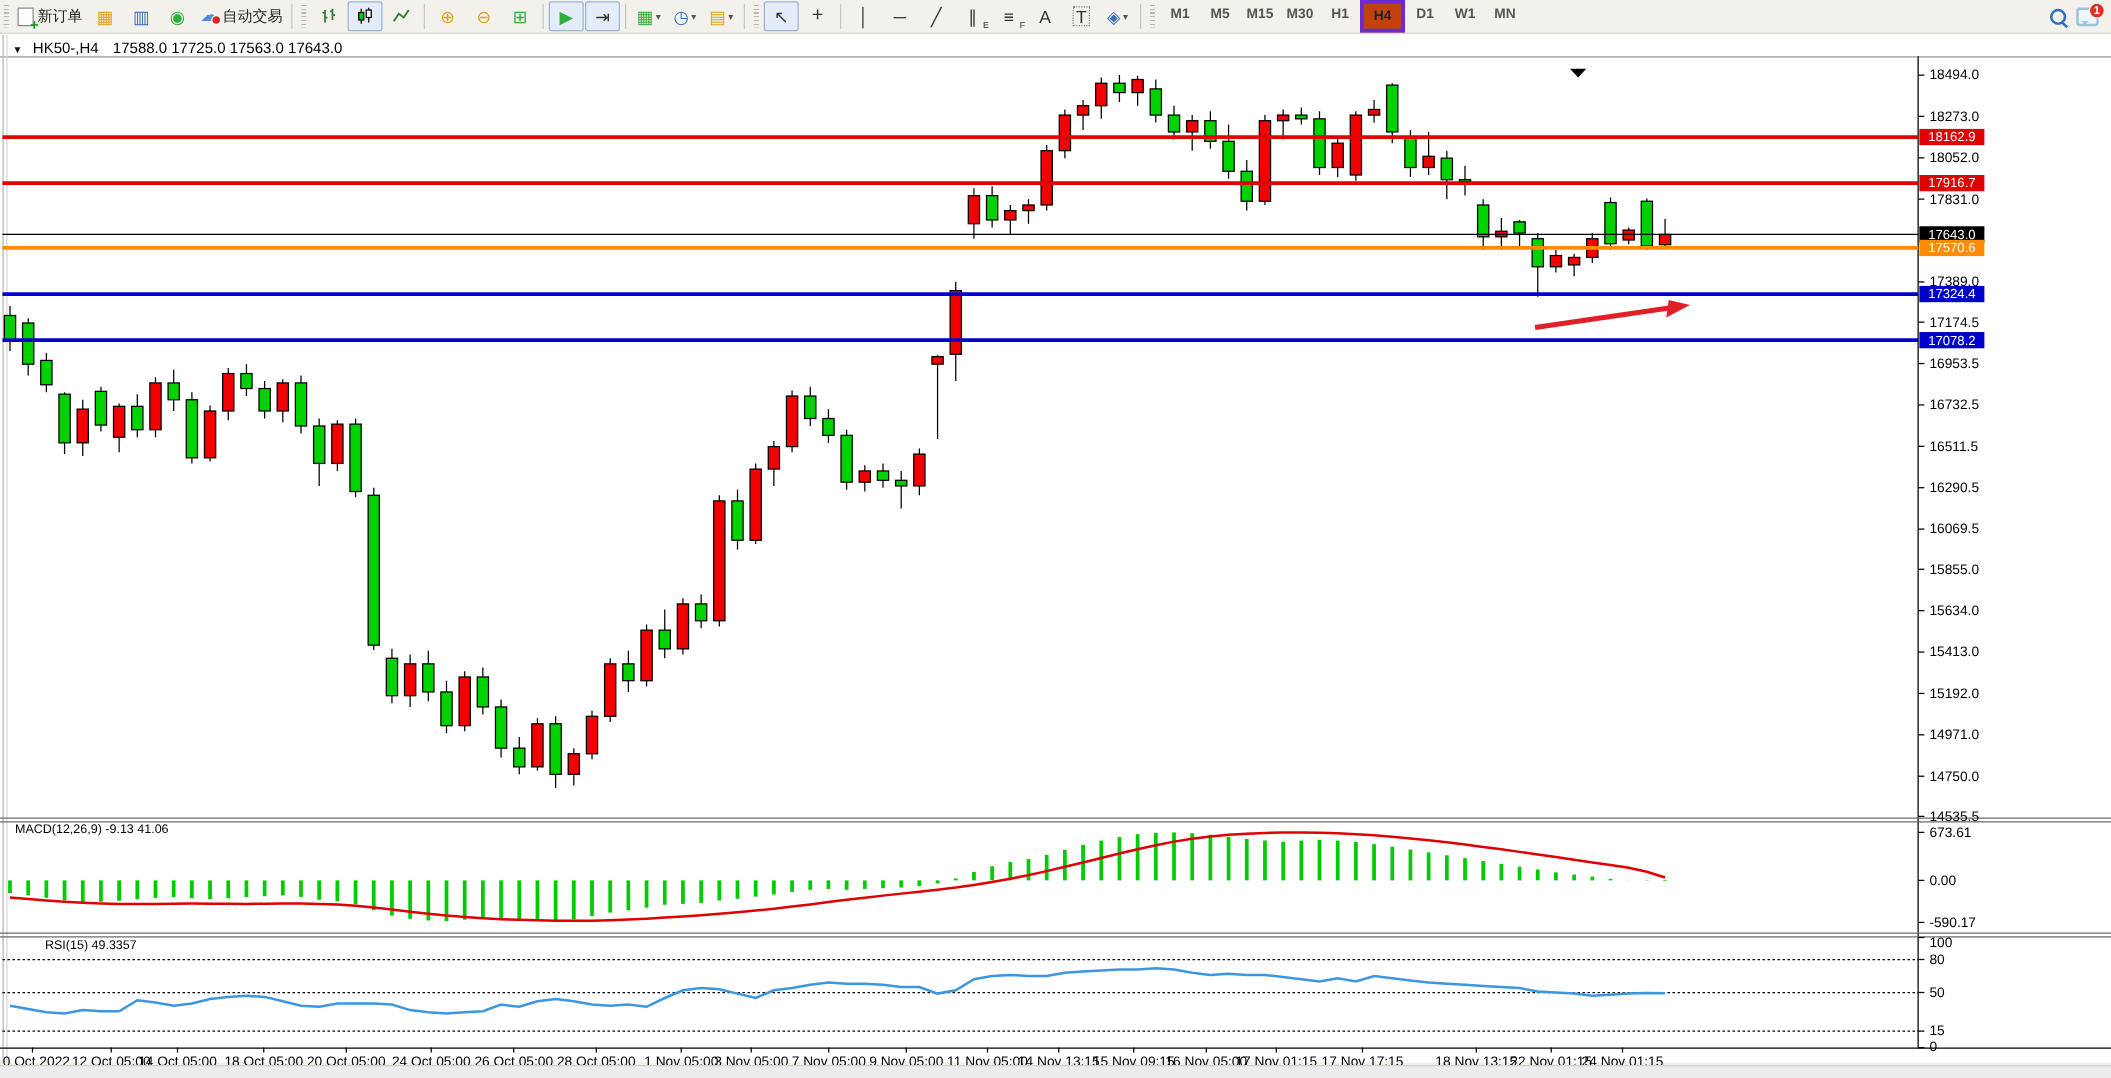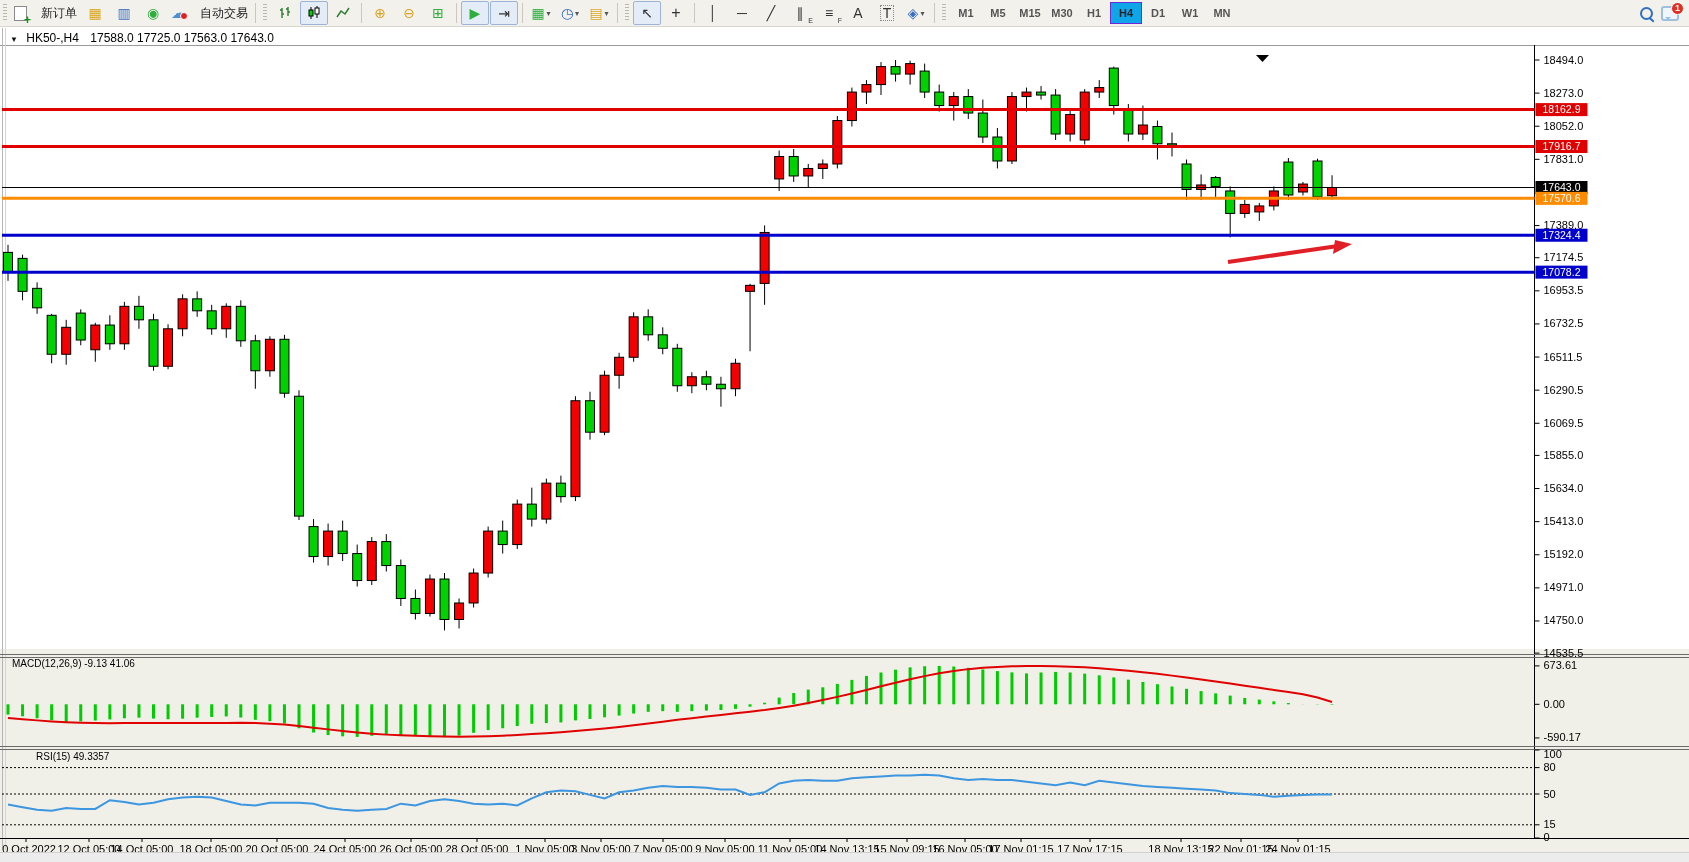--- a/index.html
+++ b/index.html
@@ -9,40 +9,40 @@
   #toolbar{position:absolute;left:0;top:0;width:1689px;height:26px;background:#f2f1ec;
     border-bottom:1px solid #d8d6cd;display:flex;align-items:center;gap:1px;z-index:5;font-size:11px;color:#333;}
   .tb-handle{width:4px;height:18px;margin:0 3px;
     background:repeating-linear-gradient(to bottom,#b9b7ae 0 1px,transparent 1px 3px);}
   .tb-sep{width:1px;height:20px;background:#c9c7be;margin:0 3px;}
   .tb-btn{height:22px;min-width:22px;display:flex;align-items:center;justify-content:center;
     padding:0 2px;border:1px solid transparent;border-radius:2px;cursor:default;position:relative;}
   .tb-btn.active{border:1px solid #9db4d8;background:#e4ecf7;}
   .tb-btn .glyph{font-size:14px;line-height:14px;}
   .tb-btn .caret{font-size:8px;color:#555;margin-left:2px;}
-  .tb-label{margin-left:14px;font-size:12px;color:#222;}
+  .tb-label{margin-left:3px;font-size:12px;color:#222;}
   .sub{position:absolute;right:0;bottom:0;font-size:7px;color:#333;}
   .doc{width:11px;height:13px;background:#fff;border:1px solid #8a8a8a;position:relative;}
   .doc .plus{position:absolute;right:-5px;bottom:-5px;color:#0c9a0c;font-weight:bold;font-size:12px;line-height:10px;}
   .c-gold{color:#d9a520;} .c-blue{color:#3a6fbf;} .c-green{color:#2fae3e;}
   .cloud{position:relative;color:#4a90d2;font-size:15px;line-height:14px;}
   .cloud::after{content:"";position:absolute;right:-2px;bottom:0;width:6px;height:6px;border-radius:50%;background:#dd2222;border:1px solid #fff;}
   .tf{height:20px;min-width:24px;padding:0 3px;display:flex;align-items:center;justify-content:center;
     font-size:11px;font-weight:bold;color:#555;border:1px solid transparent;}
-  .tf.active{border:1px solid #6d28d9;background:#0ea5e9;color:#222;}
+  .tf.active{border:3px solid #6d28d9;background:#c2410c;color:#222;}
   #tb-right{margin-left:auto;display:flex;align-items:center;gap:8px;padding-right:10px;}
   .search-glass{position:relative;width:9px;height:9px;border:2px solid #2f6fc0;border-radius:50%;display:inline-block;}
   .search-glass::after{content:"";position:absolute;left:8px;top:8px;width:6px;height:2px;background:#2f6fc0;
     transform:rotate(42deg);transform-origin:0 0;}
   .chat-bubble{position:relative;width:14px;height:11px;border:2px solid #9fc0dd;border-radius:3px;background:#eef6ff;display:inline-block;}
   .chat-bubble::after{content:"";position:absolute;left:2px;bottom:-4px;border:3px solid transparent;border-top-color:#9fc0dd;}
   .chat-badge{position:absolute;right:-7px;top:-6px;min-width:11px;height:11px;border-radius:50%;background:#e03020;
     color:#fff;font-size:9px;font-weight:bold;display:flex;align-items:center;justify-content:center;border:1px solid #fff;}
   
-  #chartwin{position:absolute;left:0;top:26px;width:1689px;height:623px;background:#fff;}
+  #chartwin{position:absolute;left:0;top:26px;width:1689px;height:824px;background:#fff;}
   #plot{position:absolute;left:0;top:0;}
   #chart-title{position:absolute;left:10px;top:5px;font-size:12px;color:#000;z-index:3;}
   #chart-title .arrow{font-size:8px;margin-right:5px;color:#111;}
   #chart-title .ohlc{margin-left:8px;}
   .ind-label{position:absolute;font-size:10px;color:#000;z-index:3;background:transparent;}
   #macd-label{left:12px;top:632px;}
   #rsi-label{left:10px;top:725px;margin-left:26px;}
   #bottom-strip{position:absolute;left:0;top:826px;width:1689px;height:10px;background:#ececec;border-top:1px solid #d0d0d0;}
 </style>
 </head>

